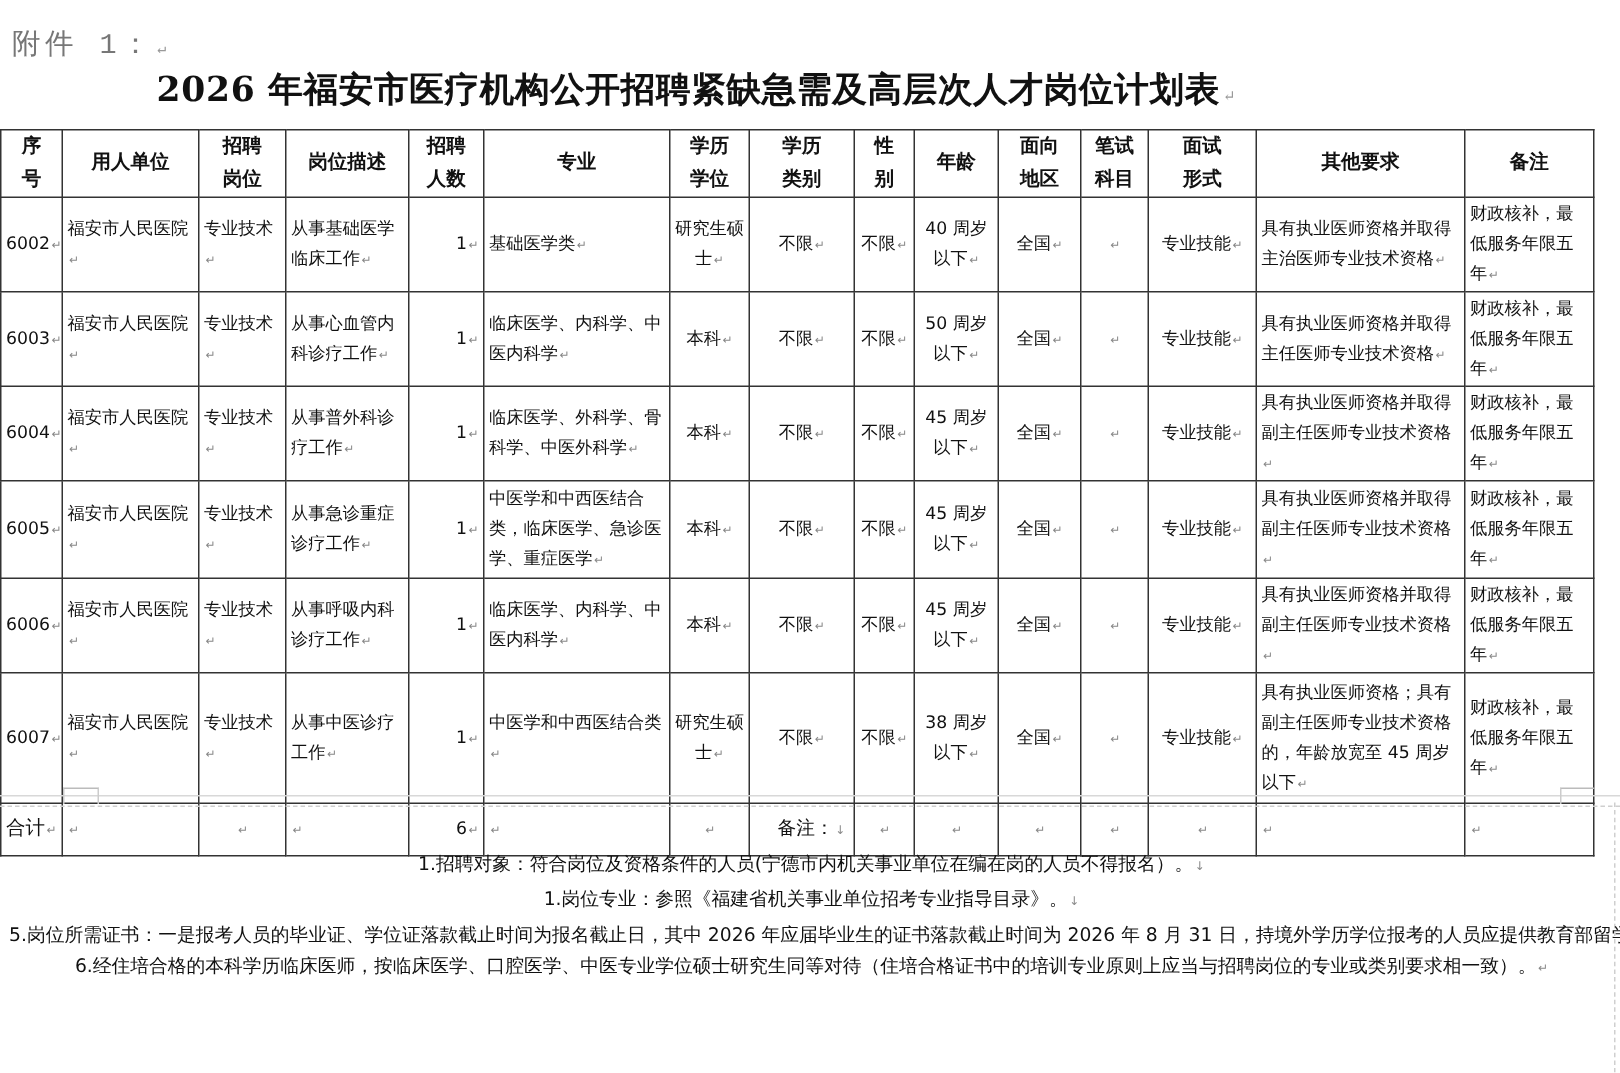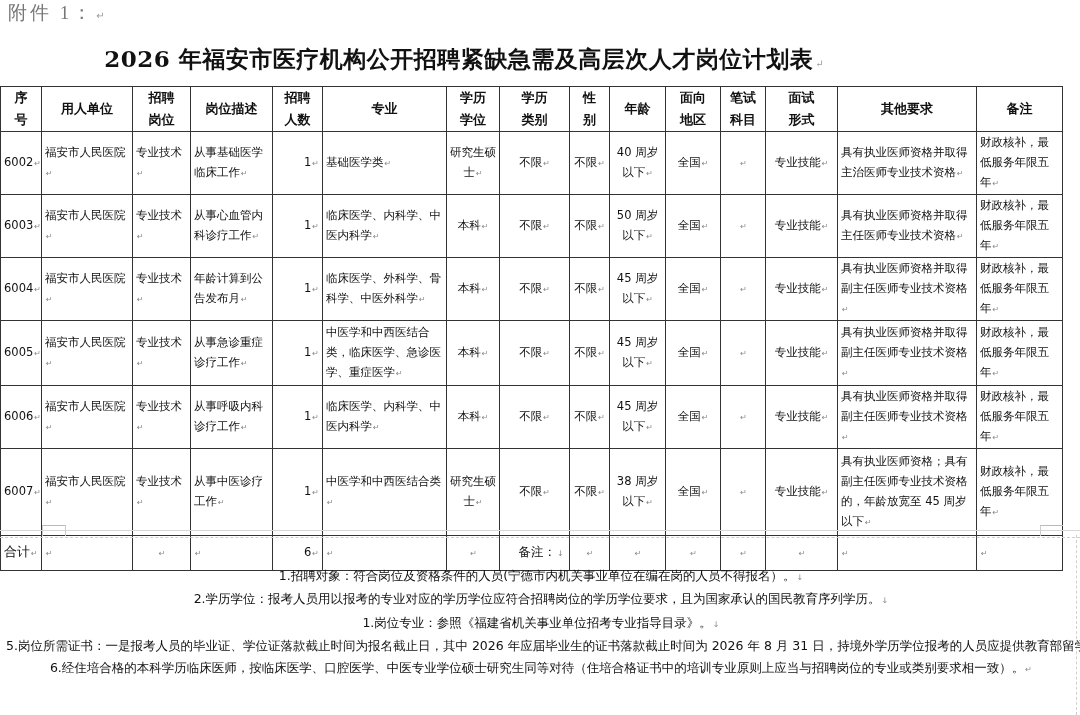--- a/index.html
+++ b/index.html
@@ -1,17 +1,17 @@
 <!DOCTYPE html>
 <html><head>
 <meta charset="utf-8">
 <style>
   html, body { margin:0; padding:0; background:#ffffff; }
   body { width:1080px; height:715px; position:relative; overflow:hidden; font-family:"DejaVu Sans", sans-serif; color:#111; }
-  .attach { position:absolute; left:8px; top:0; font-family:Liberation Serif, serif; font-size:19px; color:#777; letter-spacing:3px; }
+  .attach { position:absolute; left:8px; top:16px; font-family:Liberation Mono, monospace; font-size:19px; color:#777; letter-spacing:3px; }
   .mark { font-size:10px; color:#999; letter-spacing:0; margin-left:2px; }
   .title { position:absolute; left:0; width:928px; top:44px; text-align:center; font-family:"DejaVu Serif", serif; font-weight:bold; font-size:23px; color:#111; letter-spacing:0.5px; }
   .title .mark { font-weight:normal; }
   table.plan { position:absolute; left:0; top:86px; border-collapse:collapse; table-layout:fixed; width:1062px; }
   table.plan td, table.plan th { border:1.5px solid #333; padding:0 3px; font-size:11.5px; line-height:20px; vertical-align:middle; overflow:hidden; }
   table.plan th { font-weight:bold; font-size:13px; text-align:center; line-height:22px; }
   table.plan tr.hdr { height:45px; }
   td.c { text-align:center; }
   td.l { text-align:left; }
   td.r { text-align:right; padding-right:10px; }
@@ -136,21 +136,21 @@
         <td class="c"><span>全国</span><span class="rm">↵</span></td>
         <td class="c"><span></span><span class="rm">↵</span></td>
         <td class="c"><span>专业技能</span><span class="rm">↵</span></td>
         <td class="l"><span>具有执业医师资格并取得主任医师专业技术资格</span><span class="rm">↵</span></td>
         <td class="l"><span>财政核补，最低服务年限五年</span><span class="rm">↵</span></td>
       </tr>
       <tr style="height: 57px;">
         <td class="l"><span>6004</span><span class="rm">↵</span></td>
         <td class="l"><span>福安市人民医院</span><span class="rm">↵</span></td>
         <td class="l"><span>专业技术</span><span class="rm">↵</span></td>
-        <td class="l"><span>年龄计算到公告发布月</span><span class="rm">↵</span></td>
+        <td class="l"><span>从事普外科诊疗工作</span><span class="rm">↵</span></td>
         <td class="r"><span>1</span><span class="rm">↵</span></td>
         <td class="l"><span>临床医学、外科学、骨科学、中医外科学</span><span class="rm">↵</span></td>
         <td class="c"><span>本科</span><span class="rm">↵</span></td>
         <td class="c"><span>不限</span><span class="rm">↵</span></td>
         <td class="c"><span>不限</span><span class="rm">↵</span></td>
         <td class="c"><span>45 周岁以下</span><span class="rm">↵</span></td>
         <td class="c"><span>全国</span><span class="rm">↵</span></td>
         <td class="c"><span></span><span class="rm">↵</span></td>
         <td class="c"><span>专业技能</span><span class="rm">↵</span></td>
         <td class="l"><span>具有执业医师资格并取得副主任医师专业技术资格</span><span class="rm">↵</span></td>
@@ -229,17 +229,16 @@
 
 <div class="solidgray" style="top:530px;"></div>
 <div class="dash" style="top:537px;"></div>
 <div class="corner" style="left:42px; top:525px; border-left:1px solid #ccc; border-right:1px solid #ccc; border-bottom:none; width:22px; height:10px;"></div>
 <div class="corner" style="left:1040px; top:525px; border-left:1px solid #ccc; border-right:none; width:22px; height:10px;"></div>
 <div class="rightbar"></div>
 
 <div class="notes">
   <div><span>备注：</span><span class="rm">↓</span></div>
   <div><span>1.招聘对象：符合岗位及资格条件的人员(宁德市内机关事业单位在编在岗的人员不得报名）。</span><span class="rm">↓</span></div>
-  <div><span>2.学历学位：报考人员用以报考的专业对应的学历学位应符合招聘岗位的学历学位要求，且为国家承认的国民教育序列学历。</span><span class="rm">↓</span></div>
   <div><span>1.岗位专业：参照《福建省机关事业单位招考专业指导目录》。</span><span class="rm">↓</span></div>
   <div><span>5.岗位所需证书：一是报考人员的毕业证、学位证落款截止时间为报名截止日，其中 2026 年应届毕业生的证书落款截止时间为 2026 年 8 月 31 日，持境外学历学位报考的人员应提供教育部留学</span></div>
   <div><span>6.经住培合格的本科学历临床医师，按临床医学、口腔医学、中医专业学位硕士研究生同等对待（住培合格证书中的培训专业原则上应当与招聘岗位的专业或类别要求相一致）。</span><span class="rm">↵</span></div>
 </div>
 
 </body></html>

